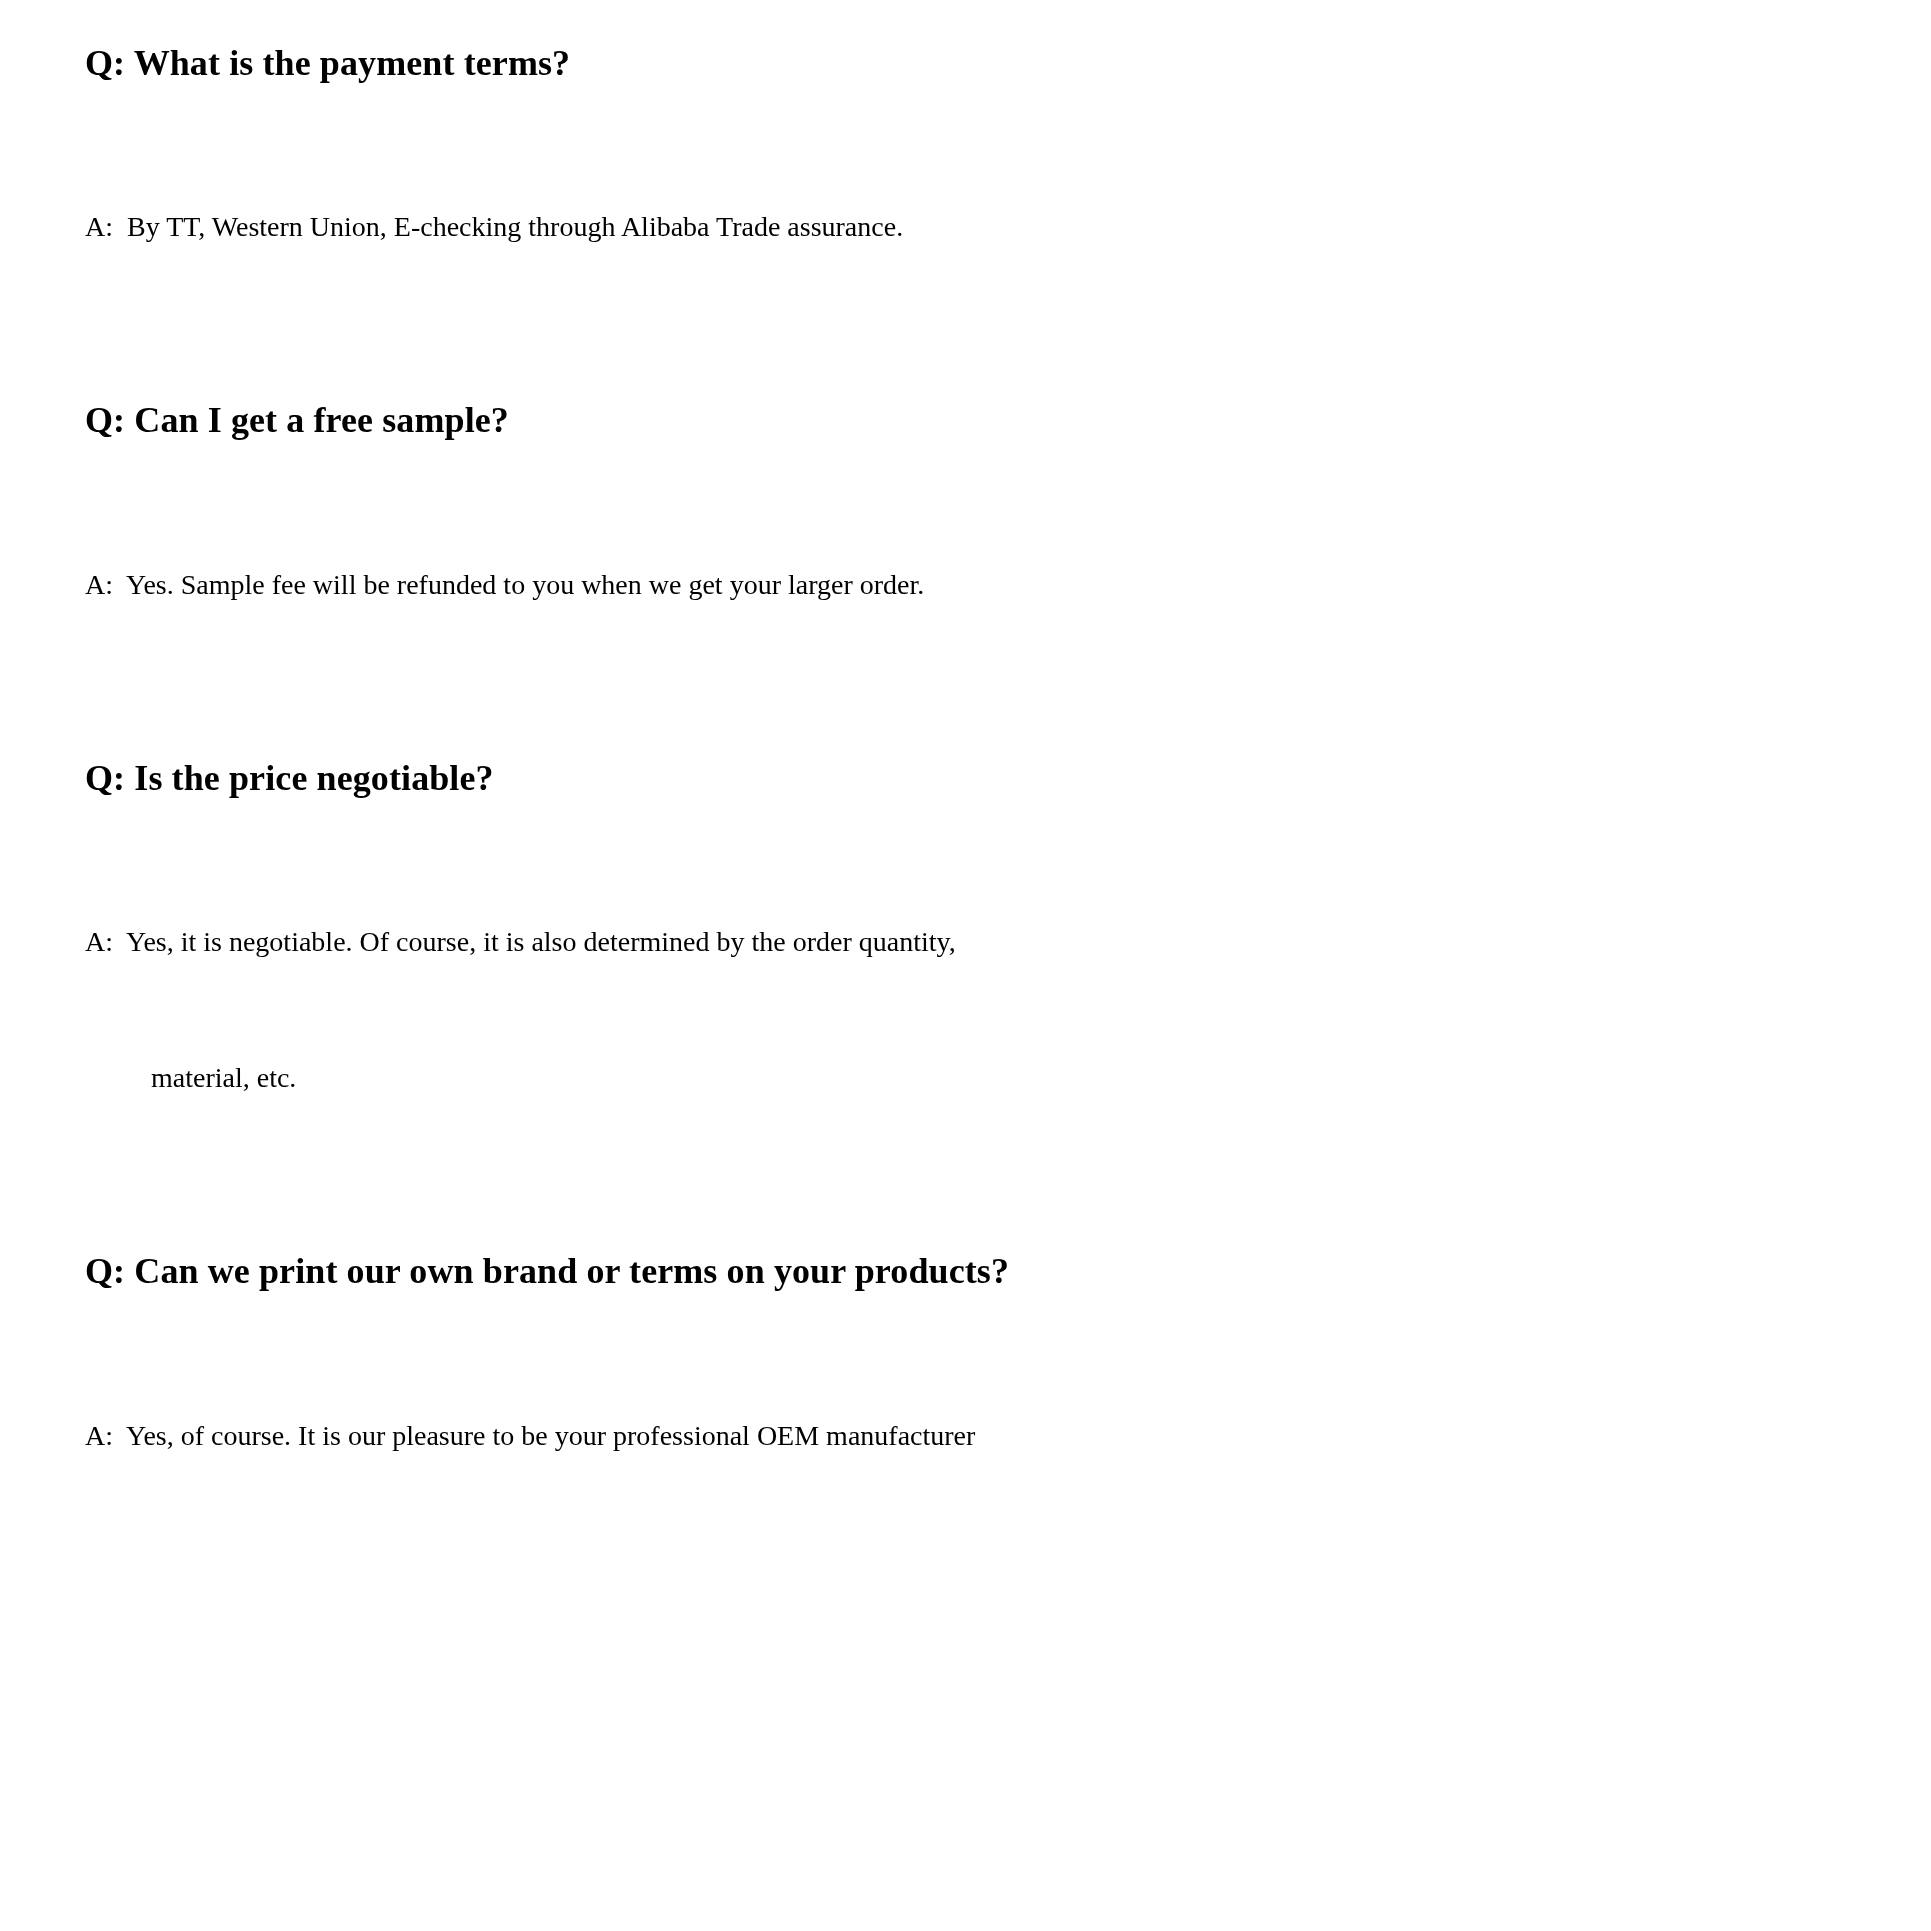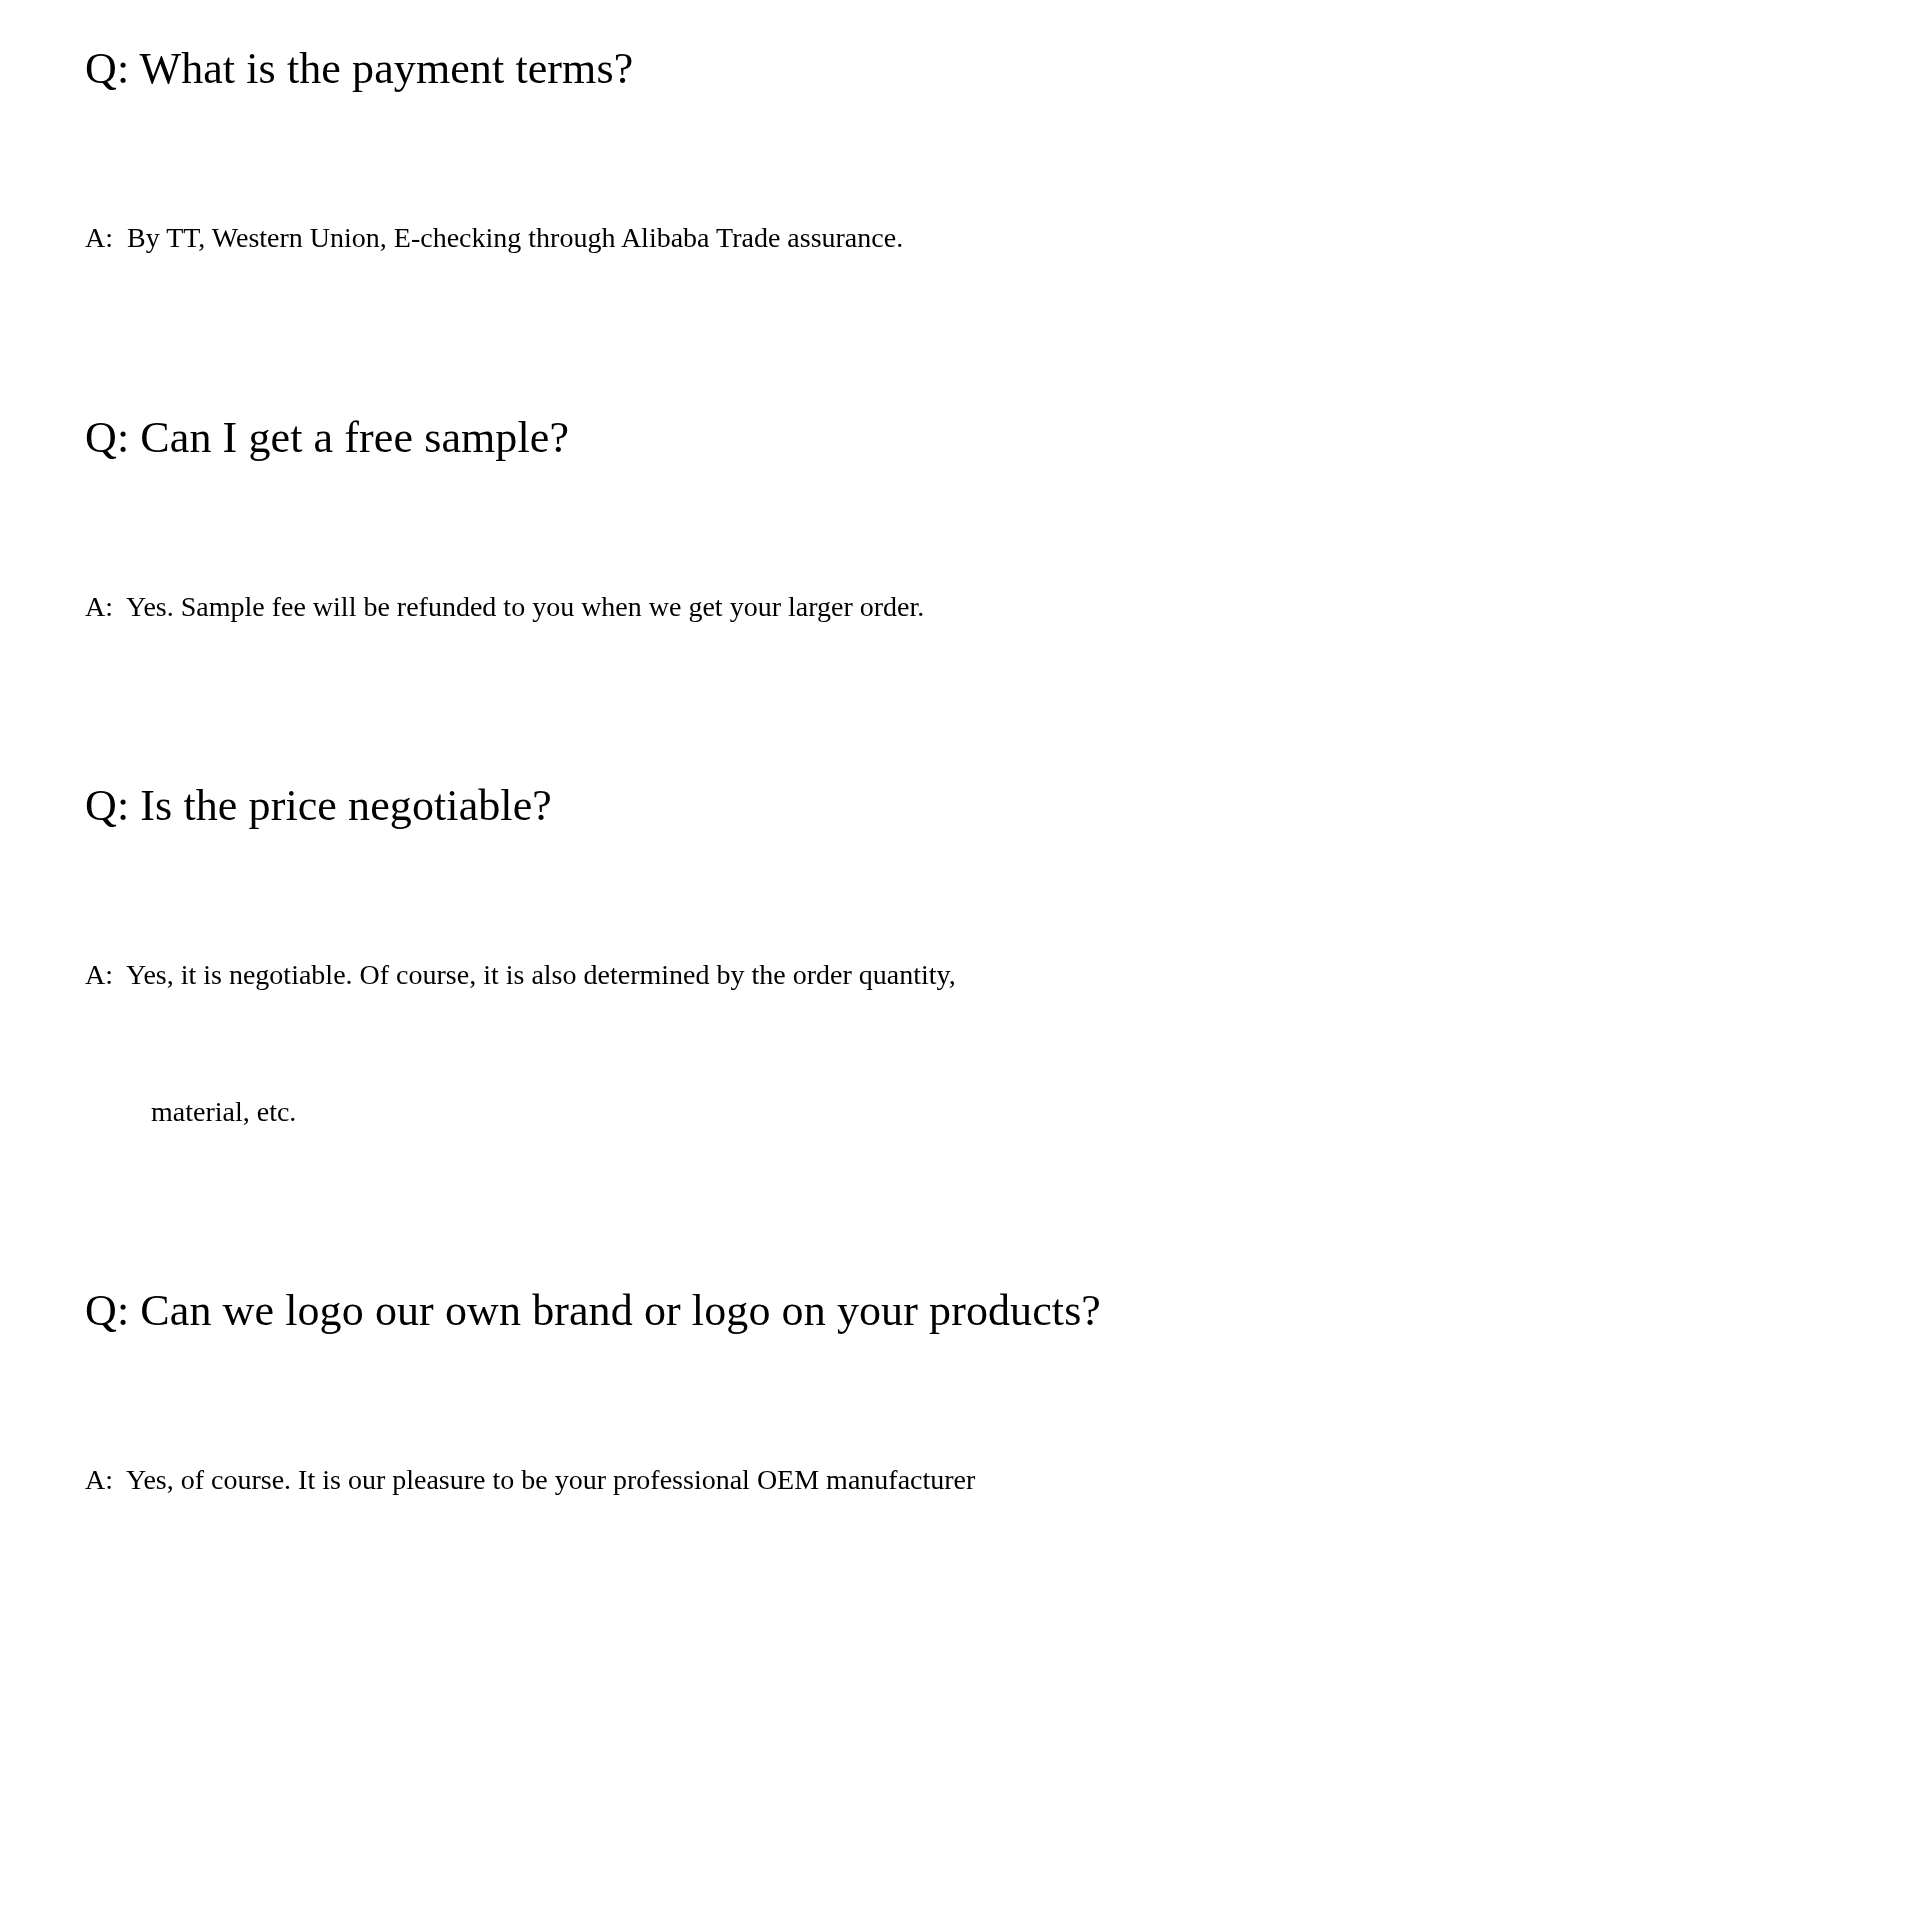--- a/index.html
+++ b/index.html
@@ -19,22 +19,22 @@
     box-sizing: border-box;
     padding: 39px 58px 39px 85px;
   }
   .faq-block {
     margin-bottom: 56px;
   }
   .faq-block:last-child {
     margin-bottom: 0;
   }
   .question {
-    font-weight: normal;
-    font-size: 44px;
+    font-weight: bold;
+    font-size: 36px;
     line-height: 1.38;
     letter-spacing: 0.1px;
     margin: 0 0 25px 0;
     white-space: pre-wrap;
   }
   .answer {
     font-weight: normal;
     font-size: 28px;
     line-height: 1.62;
     margin: 0;
@@ -68,21 +68,21 @@
 
   <div class="faq-block">
     <p class="question">Q: Is the price negotiable?</p>
     <p class="answer">
       <span class="answer-line">A:  Yes, it is negotiable. Of course, it is also determined by the order quantity,</span>
       <span class="answer-line indent">material, etc.</span>
     </p>
   </div>
 
   <div class="faq-block">
-    <p class="question">Q: Can we logo our own brand or logo on your products?</p>
+    <p class="question">Q: Can we print our own brand or terms on your products?</p>
     <p class="answer">
       <span class="answer-line">A:  Yes, of course. It is our pleasure to be your professional OEM manufacturer</span>
       
     </p>
   </div>
 
 </div>
 
 
 </body></html>

